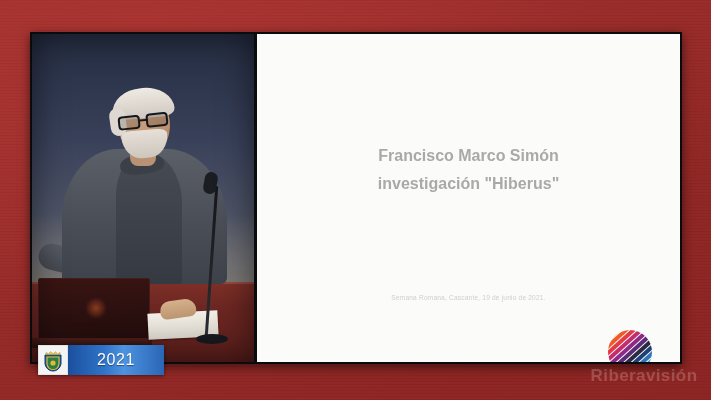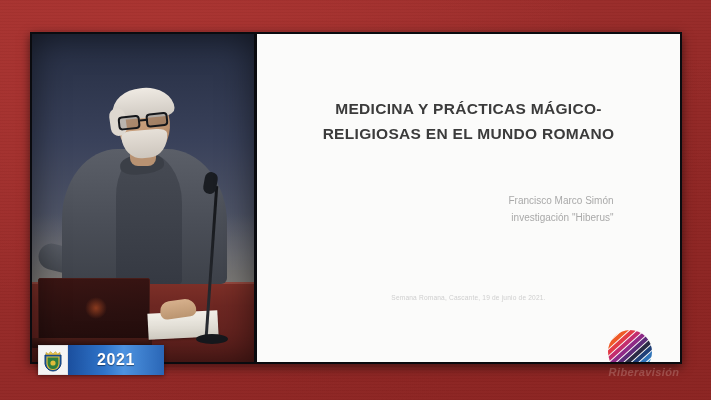--- a/index.html
+++ b/index.html
@@ -167,22 +167,22 @@
     background:#fbfbfa;
     display:flex; flex-direction:column; align-items:center;
     padding-top:62px;
     overflow:hidden;
   }
   #slide-title{
     color:#3b3b3b; font-size:15.5px; font-weight:600; letter-spacing:.3px;
     line-height:1.62; text-align:center; width:330px;
   }
   #slide-author{
-    margin-top:46px; color:#a9a9a9; font-size:10px; font-weight:400;
-    line-height:1.72; text-align:right; width:290px;
+    margin-top:46px; color:#a9a9a9; font-size:16px; font-weight:700;
+    line-height:1.72; text-align:center; width:290px;
   }
   #slide-footer{
     position:absolute; left:0; right:0; top:260px;
     color:#cfcfcf; font-size:6.6px; letter-spacing:.18px; text-align:center;
   }
 
   
   #sphere-logo{
     position:absolute; right:22px; bottom:-18px;
     width:56px; height:56px; border-radius:50%;
@@ -201,29 +201,29 @@
     width:30px; height:30px; background:#f4f4f4;
     display:flex; align-items:center; justify-content:center;
     border:1px solid #e3e3e3;
   }
   #badge-bar{
     flex:1; position:relative;
     background:linear-gradient(90deg,#1b4f9e 0%,#2f74c9 38%,#4d93e0 58%,#2a66b6 100%);
     display:flex; align-items:center; justify-content:center;
   }
   #badge-year{
-    color:#ffffff; font-size:16px; font-weight:700; letter-spacing:.6px;
+    color:#ffffff; font-size:16px; font-weight:400; letter-spacing:.6px;
     text-shadow:0 1px 1px rgba(0,0,0,.45);
   }
 
   
   #watermark{
     position:absolute; left:588px; top:366px; width:112px;
     text-align:center; color:rgba(255,230,225,.22);
-    font-size:11px; font-weight:700; letter-spacing:.4px;font-style:italic;
+    font-size:17px; font-weight:700; letter-spacing:.4px;
   }
 </style>
 </head>
 <body>
 
 <div id="backdrop"></div>
 
 <div id="stage">
 
   <div id="camera">
@@ -257,24 +257,20 @@
     <div class="mic-stand"></div>
     <div class="mic-head"></div>
     <div class="mic-base"></div>
 
     <div class="cam-vignette"></div>
   </div>
 
   <div id="divider"></div>
 
   <div id="slide">
-    <div id="slide-title">
-      <div>MEDICINA Y PRÁCTICAS MÁGICO-</div>
-      <div>RELIGIOSAS EN EL MUNDO ROMANO</div>
-    </div>
 
     <div id="slide-author">
       <div>Francisco Marco Simón</div>
       <div>investigación "Hiberus"</div>
     </div>
 
     <div id="slide-footer">Semana Romana, Cascante, 19 de junio de 2021.</div>
 
     <div id="sphere-logo">
       <svg width="56" height="56" viewBox="0 0 56 56">

